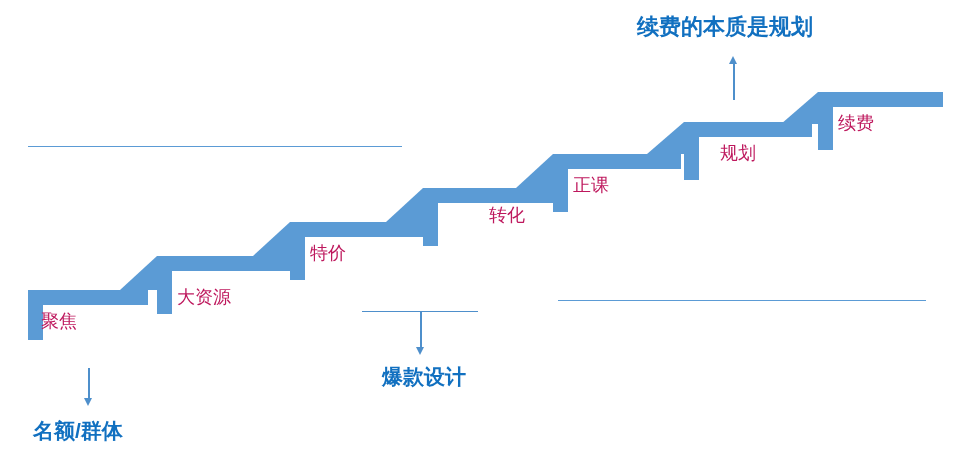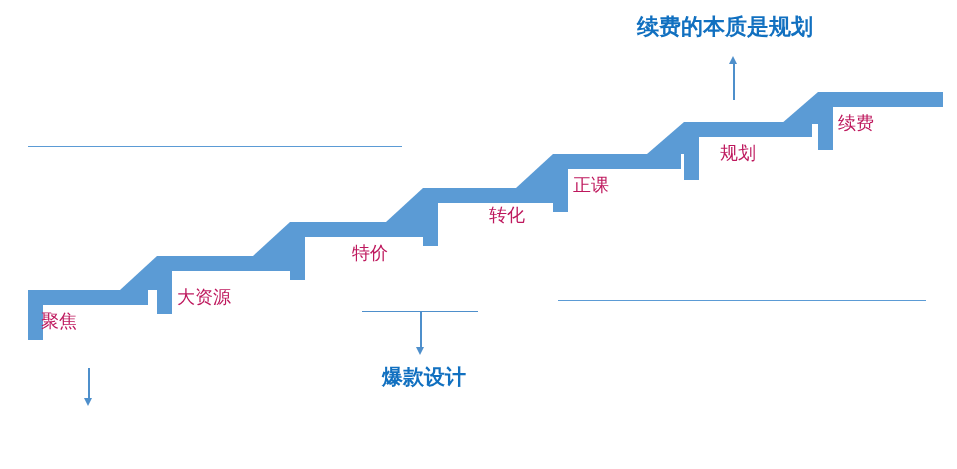--- a/index.html
+++ b/index.html
@@ -113,21 +113,21 @@
     <div class="bar-h" style="width:133px;"></div>
     <div class="bar-v" style="height:58px;"></div>
     <div class="step-label" style="left:20px; top:32px;">大资源</div>
   </div>
 
   <div class="step" style="left:290px; top:222px;">
     <div class="riser" style="left:-37px; top:0px;
          border-left:37px solid transparent; border-bottom:34px solid #5B9BD5;"></div>
     <div class="bar-h" style="width:133px;"></div>
     <div class="bar-v" style="height:58px;"></div>
-    <div class="step-label" style="left:20px; top:22px;margin-left:42px;">特价</div>
+    <div class="step-label" style="left:20px; top:22px;">特价</div>
   </div>
 
   <div class="step" style="left:423px; top:188px;">
     <div class="riser" style="left:-37px; top:0px;
          border-left:37px solid transparent; border-bottom:34px solid #5B9BD5;"></div>
     <div class="bar-h" style="width:130px;"></div>
     <div class="bar-v" style="height:58px;"></div>
     <div class="step-label" style="left:20px; top:18px;margin-left:46px;">转化</div>
   </div>
 
@@ -150,20 +150,21 @@
   <div class="step" style="left:818px; top:92px;">
     <div class="riser" style="left:-37px; top:0px;
          border-left:37px solid transparent; border-bottom:32px solid #5B9BD5;"></div>
     <div class="bar-h" style="width:125px;"></div>
     <div class="bar-v" style="height:58px;"></div>
     <div class="step-label" style="left:20px; top:22px;">续费</div>
   </div>
 
   <div class="connector-line" style="left:88px; top:368px; height:32px;"></div>
   <div class="arrow-head-down" style="left:83.5px; top:398px;"></div>
+  <div class="callout-label" style="left:33px; top:420px;">名额/群体</div>
 
   <div class="connector-bracket" style="left:362px; top:311px; width:116px;"></div>
   <div class="connector-line" style="left:420px; top:311px; height:38px;"></div>
   <div class="arrow-head-down" style="left:415.5px; top:347px;"></div>
   <div class="callout-label" style="left:382px; top:366px;">爆款设计</div>
 
   <div class="callout-label" style="left:637px; top:16px; font-size:22px;">续费的本质是规划</div>
   <div class="connector-line" style="left:733px; top:62px; height:38px;"></div>
   <div class="arrow-head-up" style="left:728.5px; top:56px;"></div>
 

